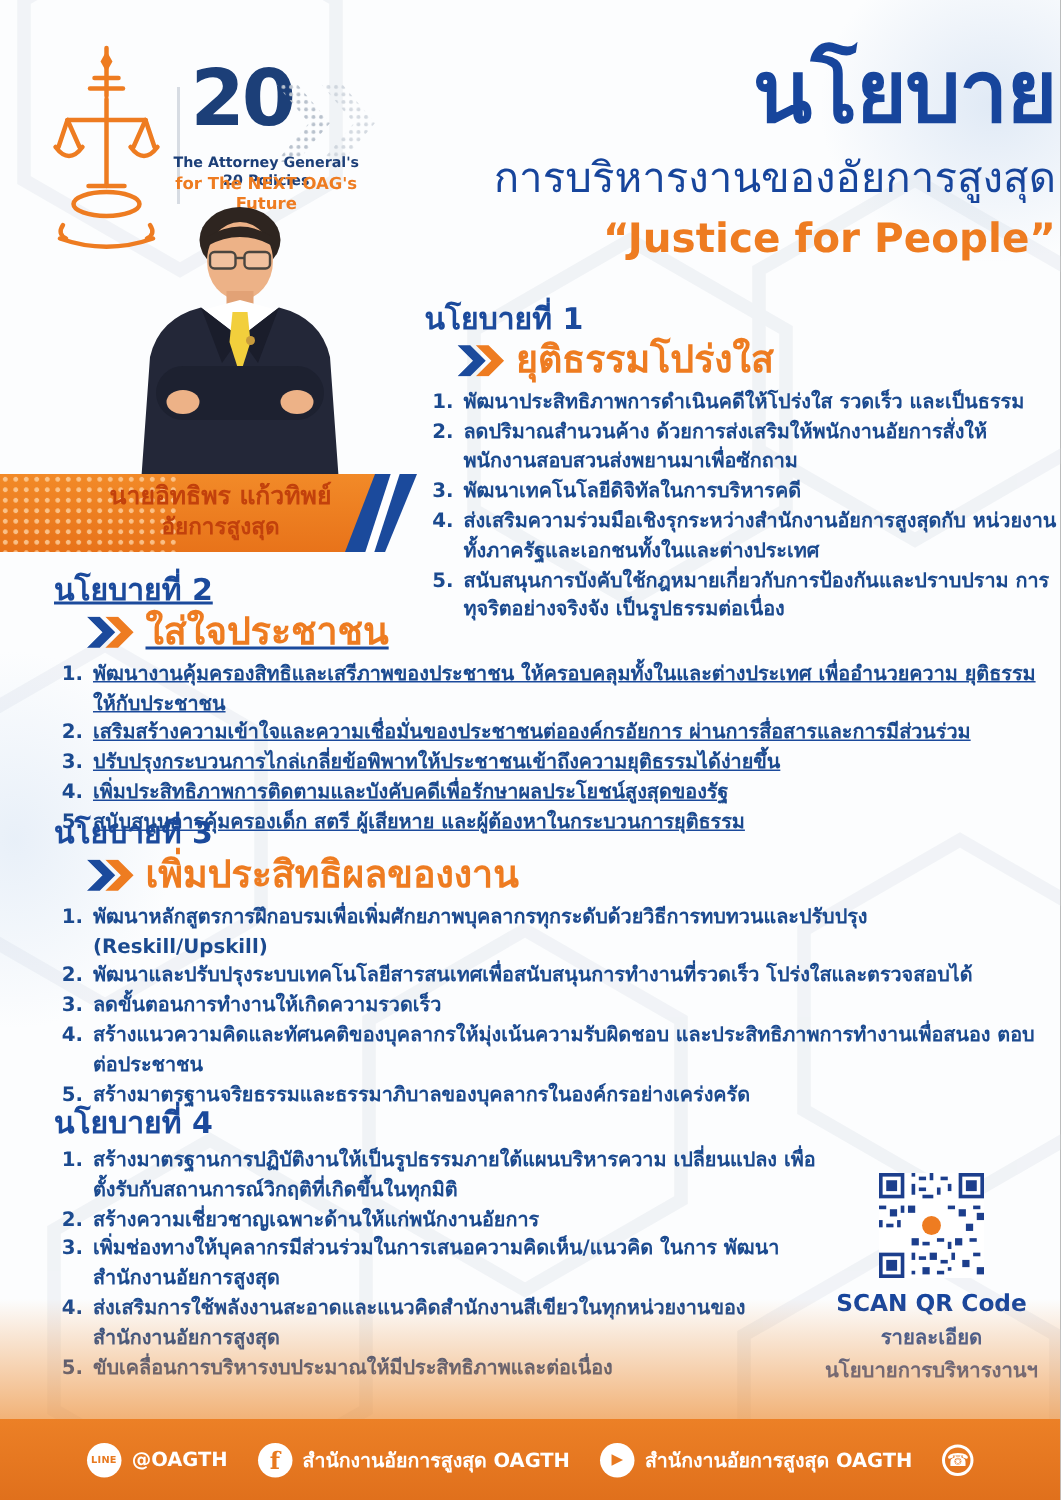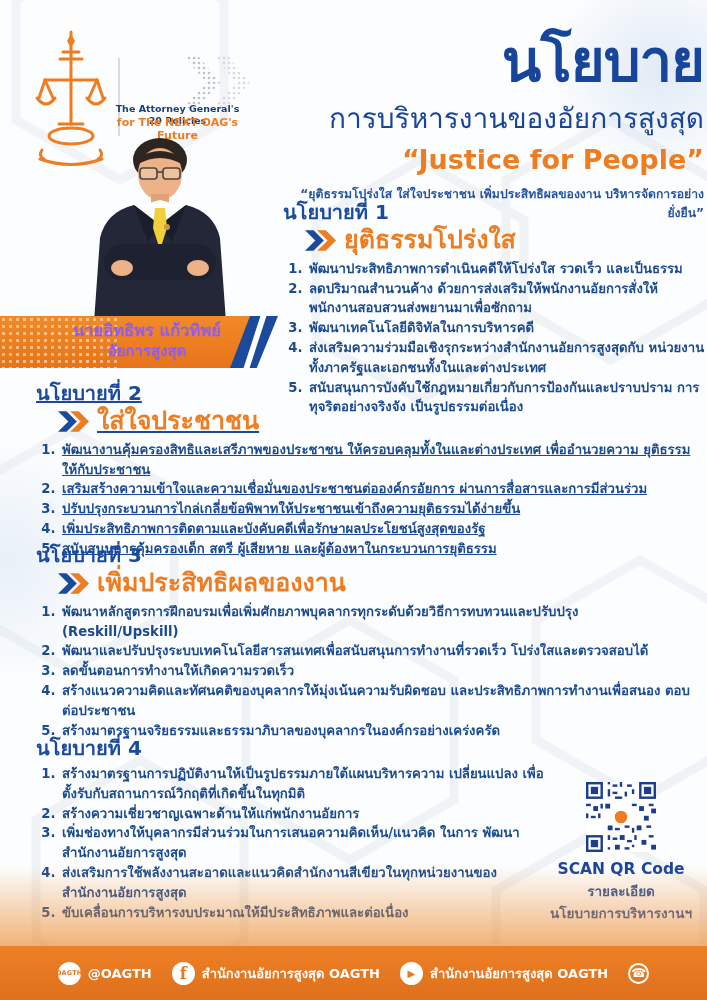--- a/index.html
+++ b/index.html
@@ -49,21 +49,21 @@
     background:#1b4a9c; clip-path:polygon(0 0,100% 0,62% 100%,0 100%); }
   .ribbon-slash { position:absolute; left:252px; top:0; width:6px; height:52px;
     background:#fff; transform:skewX(-18deg); }
   .ribbon-orange { position:absolute; left:0; top:0; width:250px; height:52px;
     background:linear-gradient(180deg,#f28a28,#e8731a);
     clip-path:polygon(0 0,100% 0,calc(100% - 20px) 100%,0 100%); }
   .ribbon-orange::before { content:""; position:absolute; left:0; top:0; width:120px; height:100%;
     background-image:radial-gradient(circle, rgba(255,215,170,.75) 1.4px, transparent 1.6px);
     background-size:7px 7px; }
   .ribbon-text { position:absolute; left:58px; top:5px; width:178px; text-align:center;
-    color:#8b5cf6; font-weight:800; line-height:1.25; }
+    color:#c2410c; font-weight:800; line-height:1.25; }
   .ribbon-name { font-size:16.5px; }
   .ribbon-role { font-size:15px; }
   
   .policy { position:absolute; }
   .policy .plabel { font-size:20px; font-weight:800; color:#1b4a9c; line-height:1.2; }
   .policy .ptitle-row { display:flex; align-items:center; gap:7px; margin:2px 0 4px 22px; }
   .policy .ptitle { font-size:25px; font-weight:800; color:#ee7c21; line-height:1.15; }
   .policy ol { margin:4px 0 0 0; padding-left:24px; }
   .policy ol li { font-size:13.2px; font-weight:600; color:#1b4a8f; line-height:1.5;
     padding-left:2px; overflow-wrap:break-word; }
@@ -130,37 +130,37 @@
       <line x1="67" y1="52" x2="73" y2="70"></line>
       <path d="M57,70 Q66,82 75,70"></path>
       <line x1="29" y1="96" x2="53" y2="96"></line>
       <ellipse cx="41" cy="108" rx="22" ry="8"></ellipse>
       <path d="M12,122 Q8,128 14,131"></path>
       <path d="M70,122 Q74,128 68,131"></path>
       <path d="M10,131 Q41,142 72,131"></path>
     </g>
   </svg>
   <div class="hdr-divider"></div>
+  <div class="badge20">20</div>
   <svg class="badge-chevrons" viewBox="0 0 70 52">
     <defs>
       <pattern id="dotp" width="5" height="5" patternUnits="userSpaceOnUse">
         <circle cx="2" cy="2" r="1.3" fill="#b9c2cd"></circle>
       </pattern>
     </defs>
     <path d="M2,0 L16,0 L38,26 L16,52 L2,52 L24,26 Z" fill="url(#dotp)"></path>
     <path d="M32,0 L46,0 L68,26 L46,52 L32,52 L54,26 Z" fill="url(#dotp)" opacity="0.6"></path>
   </svg>
   <div class="badge-line1">The Attorney General's 20 Policies</div>
   <div class="badge-line2">for The NEXT OAG's Future</div>
 
   <div class="title-block">
     <div class="main-title">นโยบาย</div>
     <div class="sub-title">การบริหารงานของอัยการสูงสุด</div>
     <div class="slogan">“Justice for People”</div>
-    <div class="tagline">“ยุติธรรมโปร่งใส ใส่ใจประชาชน เพิ่มประสิทธิผลของงาน บริหารจัดการอย่างยั่งยืน”</div>
   </div>
 
   <svg class="photo" viewBox="0 0 164 192">
     <ellipse cx="82" cy="30" rx="27" ry="22" fill="#2e2520"></ellipse>
     <ellipse cx="82" cy="44" rx="22" ry="26" fill="#edb287"></ellipse>
     <path d="M60,34 Q82,22 104,34 L104,28 Q82,14 60,28 Z" fill="#2e2520"></path>
     <rect x="62" y="38" width="17" height="11" rx="3" fill="rgba(255,255,255,0.2)" stroke="#4a453f" stroke-width="1.6"></rect>
     <rect x="85" y="38" width="17" height="11" rx="3" fill="rgba(255,255,255,0.2)" stroke="#4a453f" stroke-width="1.6"></rect>
     <line x1="79" y1="42" x2="85" y2="42" stroke="#4a453f" stroke-width="1.6"></line>
     <rect x="73" y="64" width="18" height="14" fill="#e2a276"></rect>
@@ -307,21 +307,21 @@
       <circle cx="14.5" cy="14.5" r="2.6" fill="#ee7c21"></circle>
     </svg>
     <div class="qr-scan">SCAN QR Code</div>
     <div class="qr-l1">รายละเอียด</div>
     <div class="qr-l2">นโยบายการบริหารงานฯ</div>
   </div>
 
   <div class="footer-glow"></div>
   <div class="footer">
     <div class="f-item">
-      <span class="f-circle f-line">OAGTH</span>
+      <span class="f-circle f-line">LINE</span>
       <span>@OAGTH</span>
     </div>
     <div class="f-item">
       <span class="f-circle f-fb">f</span>
       <span>สำนักงานอัยการสูงสุด OAGTH</span>
     </div>
     <div class="f-item">
       <span class="f-circle f-yt">▶</span>
       <span>สำนักงานอัยการสูงสุด OAGTH</span>
     </div>

